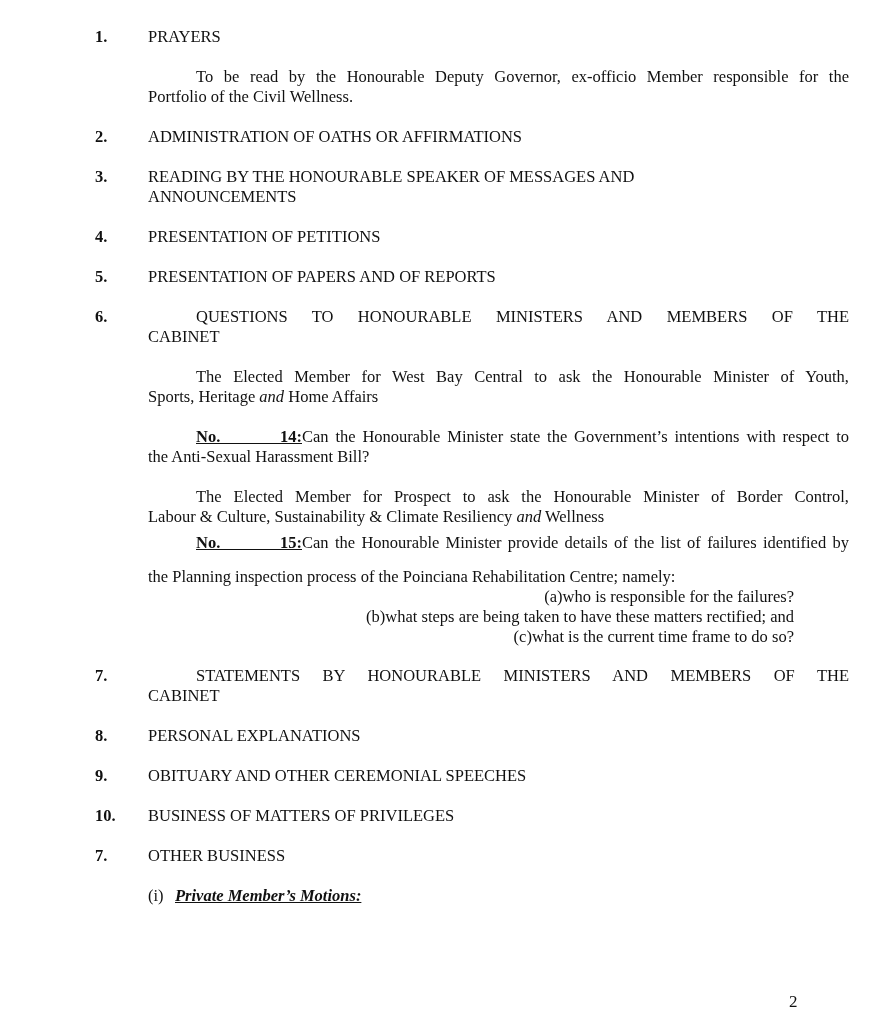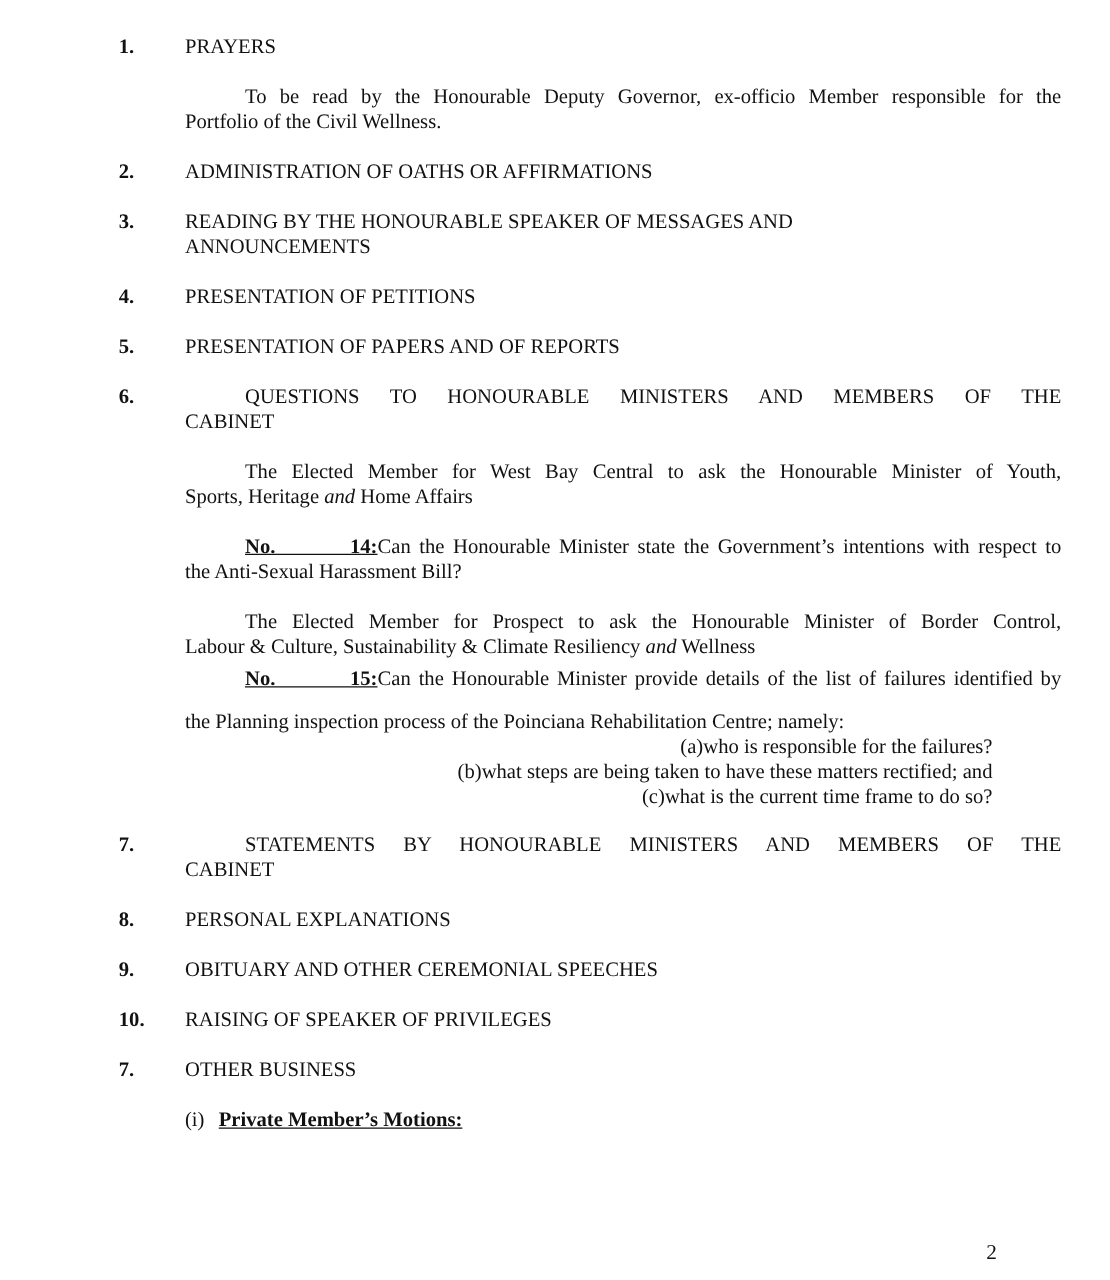--- a/index.html
+++ b/index.html
@@ -13,21 +13,21 @@
     .page { position: absolute; left: 0; top: 0; width: 888px; height: 1024px; }
     .num { position: absolute; left: 95px; font-weight: bold; }
     .head { position: absolute; left: 148px; width: 653px; font-weight: normal; text-align: justify; text-align-last: left; }
     .para { position: absolute; left: 148px; width: 653px; text-align: justify; }
     .bold { font-weight: normal; }
     .q-label { font-weight: bold; text-decoration: underline; display: inline-block; width: 106px; }
     .sub { position: absolute; left: 174px; width: 620px; text-align: right; }
     .sub .marker { display: inline-block; width: 27px; }
     .motions { position: absolute; left: 148px; }
     .motions .marker { display: inline-block; width: 27px; }
-    .motions .label { font-weight: bold; text-decoration: underline; }
+    .motions .label { font-weight: bold; text-decoration: underline; font-style: italic; }
     .pagenum { position: absolute; left: 789px; top: 992px; font-size: 17px; }
     .justify-line { text-align: justify; text-align-last: justify; margin-left: 48px; }
   </style>
 </head>
 <body>
 
 <div class="page">
 
   <div>
     <span class="num" style="top:27px">1.</span>
@@ -91,21 +91,21 @@
     <span class="head" style="top:726px">PERSONAL EXPLANATIONS</span>
   </div>
 
   <div>
     <span class="num" style="top:766px">9.</span>
     <span class="head" style="top:766px">OBITUARY AND OTHER CEREMONIAL SPEECHES</span>
   </div>
 
   <div>
     <span class="num" style="top:806px">10.</span>
-    <span class="head" style="top:806px">RAISING OF SPEAKER OF PRIVILEGES</span>
+    <span class="head" style="top:806px">BUSINESS OF MATTERS OF PRIVILEGES</span>
   </div>
 
   <div>
     <span class="num" style="top:846px">7.</span>
     <span class="head" style="top:846px">OTHER BUSINESS</span>
     <div class="motions" style="top:886px"><span class="marker">(i)</span><span class="label">Private Member’s Motions:</span></div>
   </div>
 
   <div class="pagenum">2</div>
 </div>

